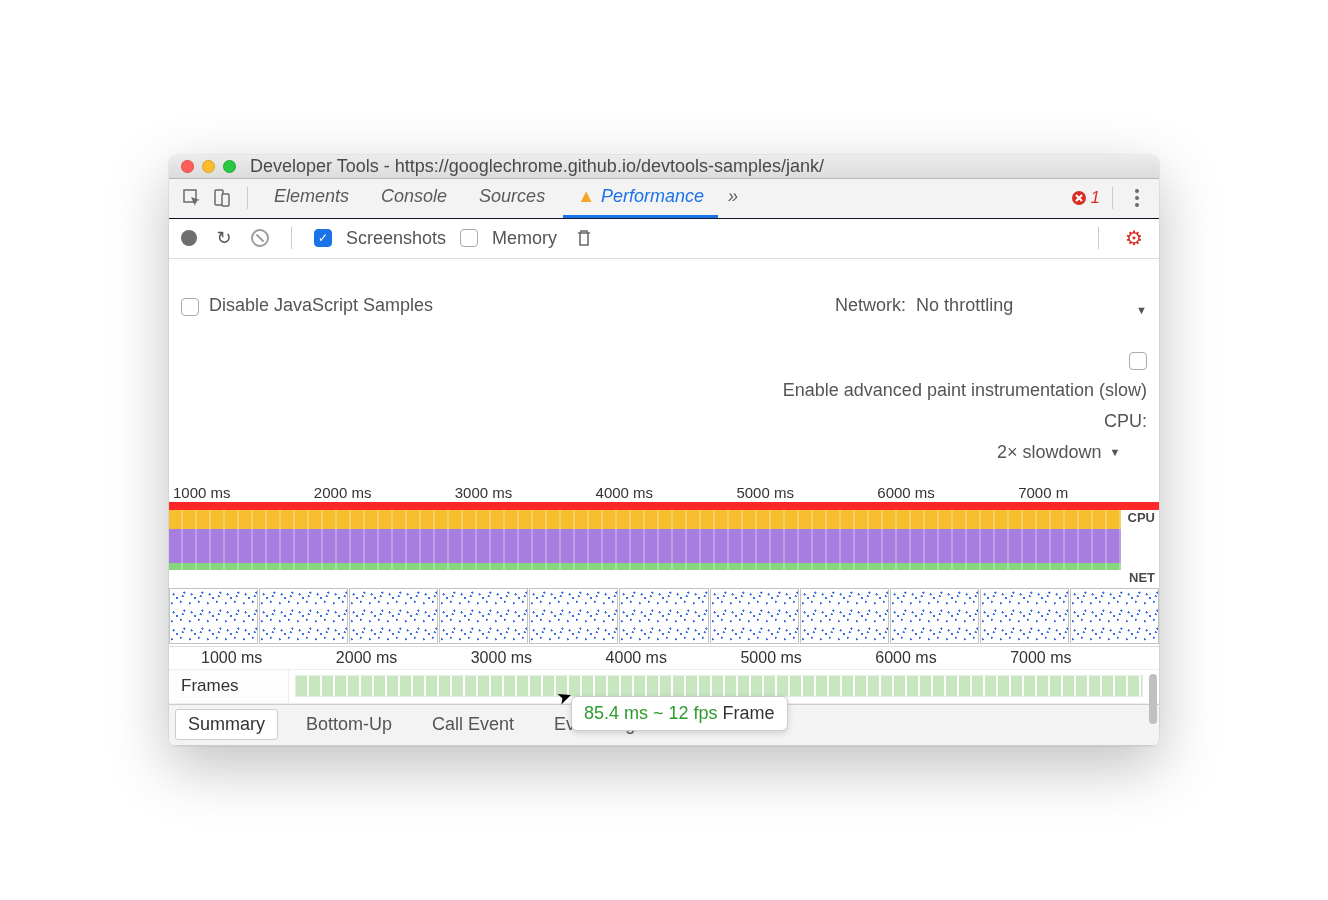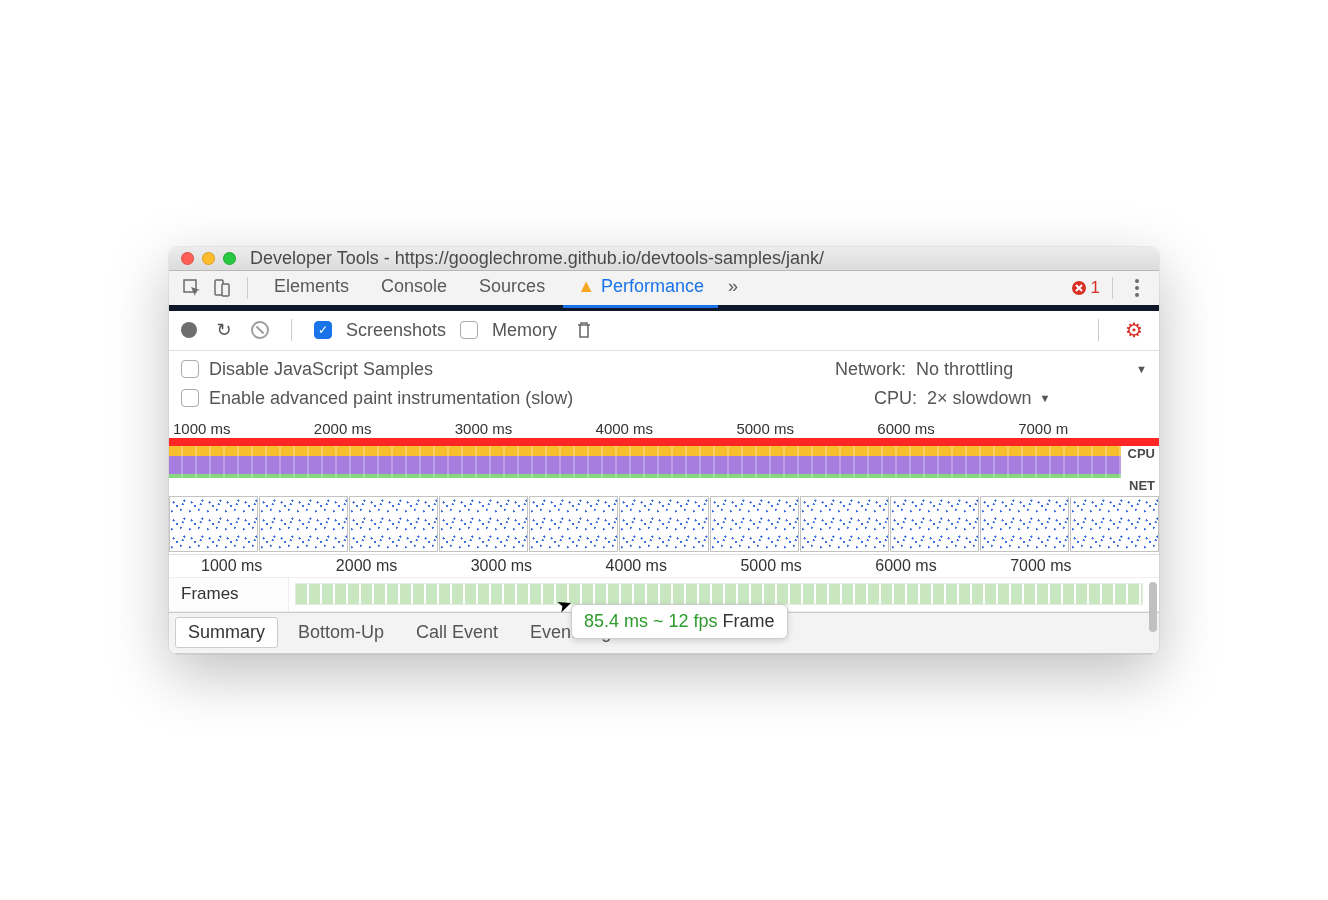--- a/index.html
+++ b/index.html
@@ -34,25 +34,26 @@
   .traffic { display: flex; gap: 8px; align-items: center; }
   .traffic .dot { width: 13px; height: 13px; border-radius: 50%; }
   .dot.red { background:#ff5f57; box-shadow: inset 0 0 0 1px rgba(0,0,0,.15);}
   .dot.yellow { background:#ffbd2e; box-shadow: inset 0 0 0 1px rgba(0,0,0,.15);}
   .dot.green { background:#28c940; box-shadow: inset 0 0 0 1px rgba(0,0,0,.15);}
   .title-text { color:#4a4a4a; font-size: 18px; margin-left: 4px; white-space: nowrap; overflow: hidden; text-overflow: ellipsis;}
   
   .tabs {
     height: 40px;
     background: #f3f3f3;
-    border-bottom: 6px solid #0f172a;
+    border-bottom: 1px solid #0f172a;
     display: flex;
     align-items: center;
     padding: 0 10px;
     gap: 4px;
+    font-style: italic;
   }
   .icon-btn {
     display: inline-flex;
     align-items: center;
     justify-content: center;
     width: 26px;
     height: 26px;
     color: #6b6b6b;
   }
   .sep { width:1px; height:22px; background:#ccc; margin: 0 8px;}
@@ -93,27 +94,28 @@
   }
   .check.checked { background:#1a73e8; border-color:#1a73e8; color:#fff;}
   .check.checked::after{ content:"✓"; font-size:12px; line-height:1;}
   .label { font-size:18px; color:#555;}
   .trash { color:#6b6b6b; font-size:18px;}
   .gear { color:#d93025; font-size:20px;}
   
   .settings-row {
     padding: 8px 12px;
     display:flex;
-    align-items:center;
+    align-items:flex-end;
     gap: 10px;
     font-size: 18px;
     color:#555;
     background:#fff;
-  }
-  .settings-row + .settings-row { padding-top: 0; }
+    margin-top:28px;
+  }
+  .settings-row + .settings-row { padding-top: 0; flex-direction: column; }
   .settings-row:last-of-type { border-bottom: 1px solid #ddd; padding-bottom: 10px;}
   .select-label { margin-left:auto;}
   .select-value { display:flex; align-items:center; gap:8px; min-width:150px;}
   .caret { font-size:11px; color:#555;}
   
   .overview {
     position: relative;
     background:#fff;
     border-bottom:1px solid #ddd;
   }
@@ -136,21 +138,21 @@
     color:#4a4a4a;
     background:rgba(255,255,255,0.7);
     padding: 0 4px;
   }
   .fps-lane { height:20px; background:#fff; border-top:1px solid #c9e5c6; border-bottom:1px solid #c9e5c6; position:relative;}
   .fps-lane .green-ticks {
     position:absolute; inset:2px 38px 2px 2px;
     background: repeating-linear-gradient(90deg, #8fd27a 0 2px, transparent 2px 10px);
     opacity:0.6;
   }
-  .cpu-lane { height:32px; position:relative; background:#fff;}
+  .cpu-lane { height:60px; position:relative; background:#fff;}
   .cpu-fill {
     position:absolute; inset:0 38px 0 0;
     background: linear-gradient(to bottom, #f7be2e 0 32%, #a77de0 32% 88%, #85d67e 88% 100%);
   }
   .cpu-lane .wave {
     position:absolute; inset:0 38px 0 0;
     background: repeating-linear-gradient(90deg, rgba(255,255,255,0) 0 12px, rgba(255,255,255,.25) 12px 14px);
   }
   .net-lane { height:16px; background:#fff; position:relative;}
   .shots {
@@ -243,21 +245,21 @@
   .tooltip .green { color:#2e9b2e; }
   
   .bottom-tabs {
     display:flex;
     align-items:center;
     background:#f3f3f3;
     border-top:1px solid #ccc;
     border-bottom:1px solid #ccc;
     height:42px;
     padding: 0 6px;
-    gap: 8px;
+    gap: 16px;
     font-size:18px;
     color:#555;
   }
   .bottom-tab {
     padding: 4px 12px;
     border-radius:3px;
   }
   .bottom-tab.active {
     background:#fff;
     border:1px solid #ccc;

